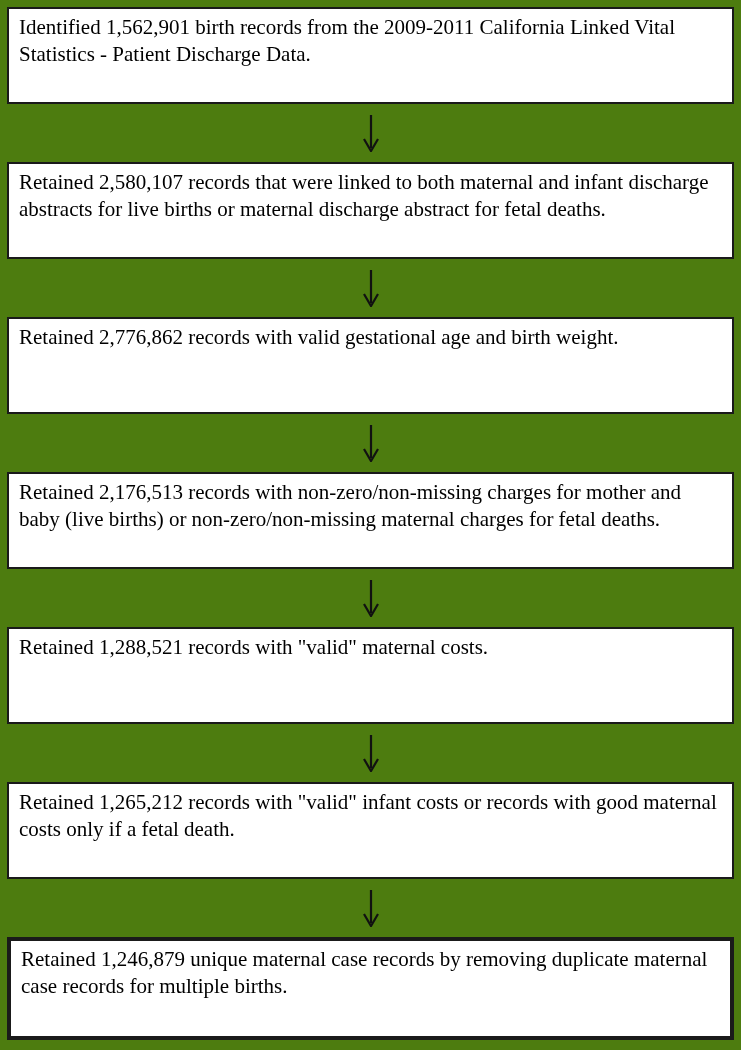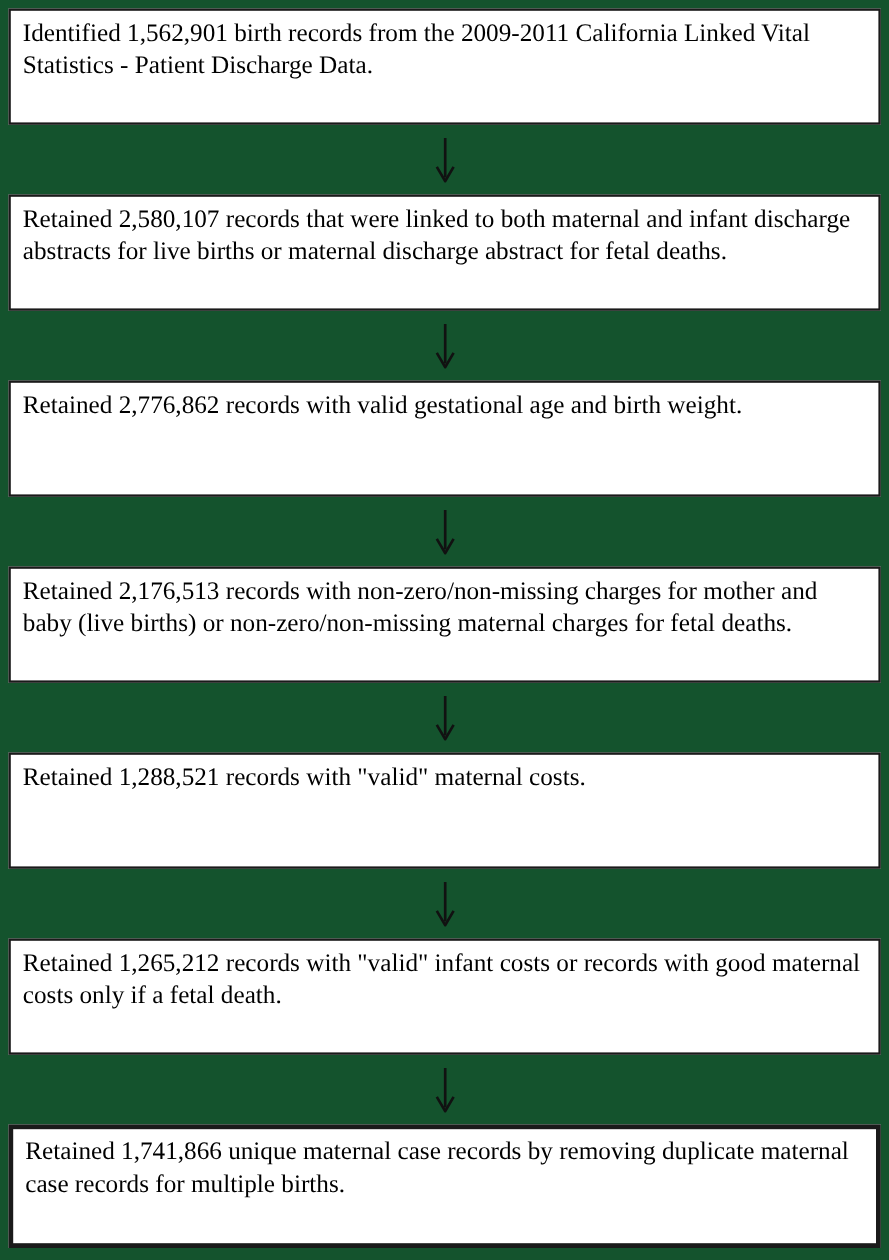--- a/index.html
+++ b/index.html
@@ -6,21 +6,21 @@
     margin: 0;
     padding: 0;
     background: #ffffff;
     width: 741px;
   }
   .page {
     width: 741px;
     height: 1050px;
     box-sizing: border-box;
     padding: 7px 7px 0 7px;
-    background: #14532d;
+    background: #4d7c0f;
     font-family: "Liberation Serif", "DejaVu Serif", serif;
     color: #000000;
     display: flex;
     flex-direction: column;
   }
   .box {
     box-sizing: border-box;
     border: 2px solid #1a1a1a;
     height: 97px;
     padding: 5px 10px;
@@ -112,16 +112,16 @@
   </div>
 
   <div class="arrow">
     <svg width="24" height="38" viewBox="0 0 24 38" aria-hidden="true">
       <line x1="12" y1="1" x2="12" y2="34" stroke="#111111" stroke-width="2.2"></line>
       <polyline points="5,25 12,37 19,25" fill="none" stroke="#111111" stroke-width="2.2"></polyline>
     </svg>
   </div>
 
   <div class="box final">
-    <p>Retained 1,741,866 unique maternal case records by removing duplicate maternal case records for multiple births.</p>
+    <p>Retained 1,246,879 unique maternal case records by removing duplicate maternal case records for multiple births.</p>
   </div>
 
 </div>
 
 </body></html>

